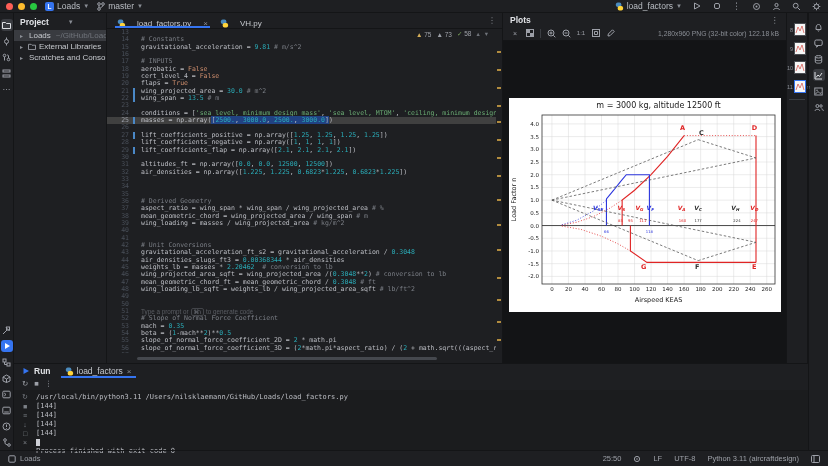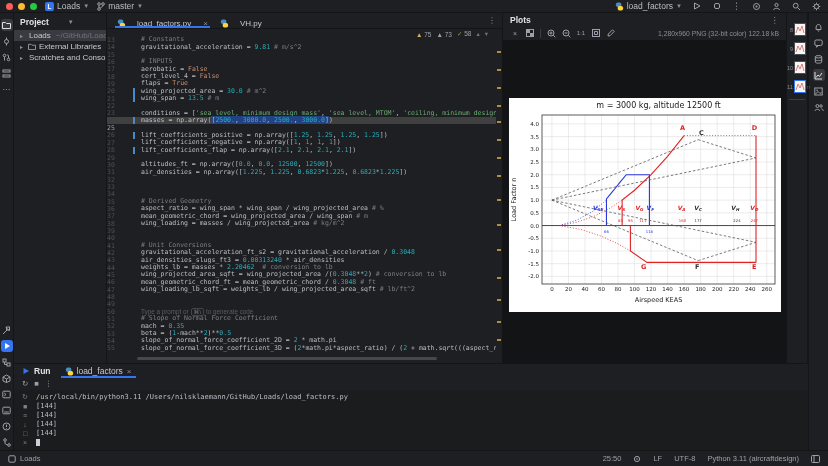--- a/index.html
+++ b/index.html
@@ -37,21 +37,21 @@
   #editor{left:107px;top:13px;width:396px;height:350px;border-right:1px solid #141517;box-sizing:border-box;background:#1e1f22;}
   #edtabs{height:15px;border-bottom:1px solid #141517;display:flex;align-items:stretch;padding-left:4px;font-size:8px;position:relative;}
   .edtab{display:flex;align-items:flex-end;gap:11px;padding:0 6px;color:#c6c9ce;position:relative;}
   .edtab.active::after{content:"";position:absolute;left:4px;right:4px;bottom:0;height:2px;background:#3574f0;}
   .tabclose{color:#8a8e95;font-size:8px;margin-left:1px;}
   #edtabs-more{margin-left:auto;color:#8a8e95;padding-right:6px;display:flex;align-items:center;}
   #inspections{position:absolute;right:14px;top:17px;display:flex;gap:5px;align-items:center;font-size:6.5px;color:#9da0a8;z-index:5;}
   #inspections .w1{color:#d6ae58;} #inspections .w2{color:#9da0a8;} #inspections .w3{color:#7fa85e;}
   #code-lines{position:absolute;left:0;top:16px;right:6px;bottom:10px;overflow:hidden;font-family:"DejaVu Sans Mono","Liberation Mono",monospace;font-size:6.5px;}
   .cl{position:relative;height:7.35px;line-height:7.35px;white-space:pre;padding-left:34px;color:#bcbec4;}
-  .cl .gut{position:absolute;left:0;top:8px;width:22px;text-align:left;color:#494f59;}
+  .cl .gut{position:absolute;left:0;top:0;width:22px;text-align:right;color:#494f59;}
   .cl.caret{background:#404040;}
   .cl.caret .gut{color:#9a9fa8;}
   .cl .chg{position:absolute;left:26px;top:0;width:2px;height:100%;background:#4a88c7;}
   .tk-d{color:#bcbec4;} .tk-c{color:#7a7e85;} .tk-n{color:#2aacb8;} .tk-s{color:#6aab73;} .tk-k{color:#cf8e6d;}
   .tk-ds{color:#bcbec4;background:#214283;} .tk-ns{color:#2aacb8;background:#214283;}
   .hintline{color:#5a5d63;font-family:"Liberation Sans",sans-serif;font-size:6.3px;}
   .hintkey{display:inline-block;border:1px solid #43454a;border-radius:2px;padding:0 2px;margin:0 2px;font-size:5.8px;line-height:6px;color:#6f737a;}
   #ed-scrollmarks{position:absolute;right:1px;top:16px;width:4px;bottom:12px;}
   .smark{position:absolute;left:0;width:4px;height:2px;background:#b28c3f;}
   #hscroll{position:absolute;left:30px;bottom:3px;width:300px;height:3px;border-radius:2px;background:#45484e;}
@@ -328,21 +328,21 @@
         <div class="cl"><span class="gut">34</span></div>
         <div class="cl"><span class="gut">35</span></div>
         <div class="cl"><span class="gut">36</span><span class="tk-c"># Derived Geometry</span></div>
         <div class="cl"><span class="gut">37</span><span class="tk-d">aspect_ratio = wing_span * wing_span / wing_projected_area </span><span class="tk-c"># %</span></div>
         <div class="cl"><span class="gut">38</span><span class="tk-d">mean_geometric_chord = wing_projected_area / wing_span </span><span class="tk-c"># m</span></div>
         <div class="cl"><span class="gut">39</span><span class="tk-d">wing_loading = masses / wing_projected_area </span><span class="tk-c"># kg/m^2</span></div>
         <div class="cl"><span class="gut">40</span></div>
         <div class="cl"><span class="gut">41</span></div>
         <div class="cl"><span class="gut">42</span><span class="tk-c"># Unit Conversions</span></div>
         <div class="cl"><span class="gut">43</span><span class="tk-d">gravitational_acceleration_ft_s2 = gravitational_acceleration / </span><span class="tk-n">0.3048</span></div>
-        <div class="cl"><span class="gut">44</span><span class="tk-d">air_densities_slugs_ft3 = </span><span class="tk-n">0.00313240</span><span class="tk-d"> * air_densities</span></div>
+        <div class="cl"><span class="gut">44</span><span class="tk-d">air_densities_slugs_ft3 = </span><span class="tk-n">0.00368344</span><span class="tk-d"> * air_densities</span></div>
         <div class="cl"><span class="gut">45</span><span class="tk-d">weights_lb = masses * </span><span class="tk-n">2.20462</span><span class="tk-c">  # conversion to lb</span></div>
         <div class="cl"><span class="gut">46</span><span class="tk-d">wing_projected_area_sqft = wing_projected_area /(</span><span class="tk-n">0.3048</span><span class="tk-d">**</span><span class="tk-n">2</span><span class="tk-d">) </span><span class="tk-c"># conversion to lb</span></div>
         <div class="cl"><span class="gut">47</span><span class="tk-d">mean_geometric_chord_ft = mean_geometric_chord / </span><span class="tk-n">0.3048</span><span class="tk-c"> # ft</span></div>
         <div class="cl"><span class="gut">48</span><span class="tk-d">wing_loading_lb_sqft = weights_lb / wing_projected_area_sqft </span><span class="tk-c"># lb/ft^2</span></div>
         <div class="cl"><span class="gut">49</span></div>
         <div class="cl"><span class="gut">50</span></div>
         <div class="cl"><span class="gut">51</span><span class="hintline"><span>Type a prompt or</span><span class="hintkey">⌘\</span><span>to generate code</span></span></div>
         <div class="cl"><span class="gut">52</span><span class="tk-c"># Slope of Normal Force Coefficient</span></div>
         <div class="cl"><span class="gut">53</span><span class="tk-d">mach = </span><span class="tk-n">0.35</span></div>
         <div class="cl"><span class="gut">54</span><span class="tk-d">beta = (</span><span class="tk-n">1</span><span class="tk-d">-mach**</span><span class="tk-n">2</span><span class="tk-d">)**</span><span class="tk-n">0.5</span></div>
@@ -620,21 +620,21 @@
     </div>
     <div id="console">
       <div id="console-gutter">
         <span>↻</span>
         <span>■</span>
         <span>≡</span>
         <span>↓</span>
         <span>□</span>
         <span>×</span>
       </div>
-      <div id="console-text"><div>/usr/local/bin/python3.11 /Users/nilsklaemann/GitHub/Loads/load_factors.py</div><div>[144]</div><div>[144]</div><div>[144]</div><div>[144]</div><div><span class="cursorblock"></span></div></div>
+      <div id="console-text"><div>/usr/local/bin/python3.11 /Users/nilsklaemann/GitHub/Loads/load_factors.py</div><div>[144]</div><div>[144]</div><div>[144]</div><div>[144]</div><div><span class="cursorblock"></span></div><div>Process finished with exit code 0</div></div>
     </div>
   </div>
 
   <div id="statusbar" class="abs">
     <span class="row" style="gap:4px;">
       <svg width="8" height="8" viewBox="0 0 8 8">
           <rect x="0.8" y="0.8" width="6.4" height="6.4" rx="1" fill="none" stroke="#9da0a8"></rect>
         </svg>
       <span>Loads</span>
     </span>

